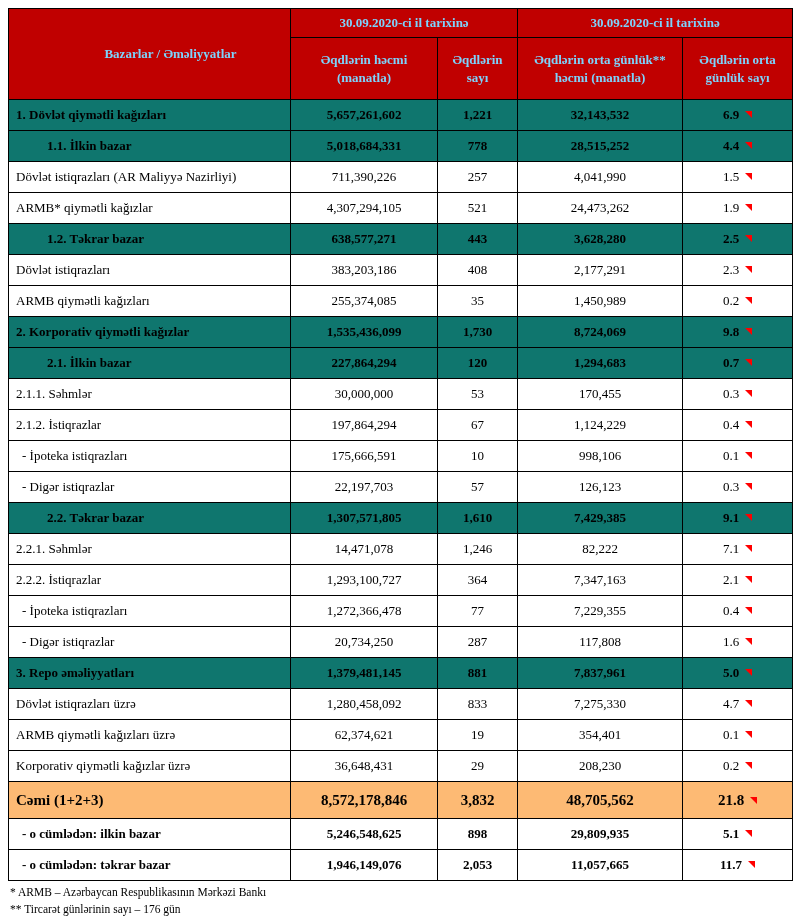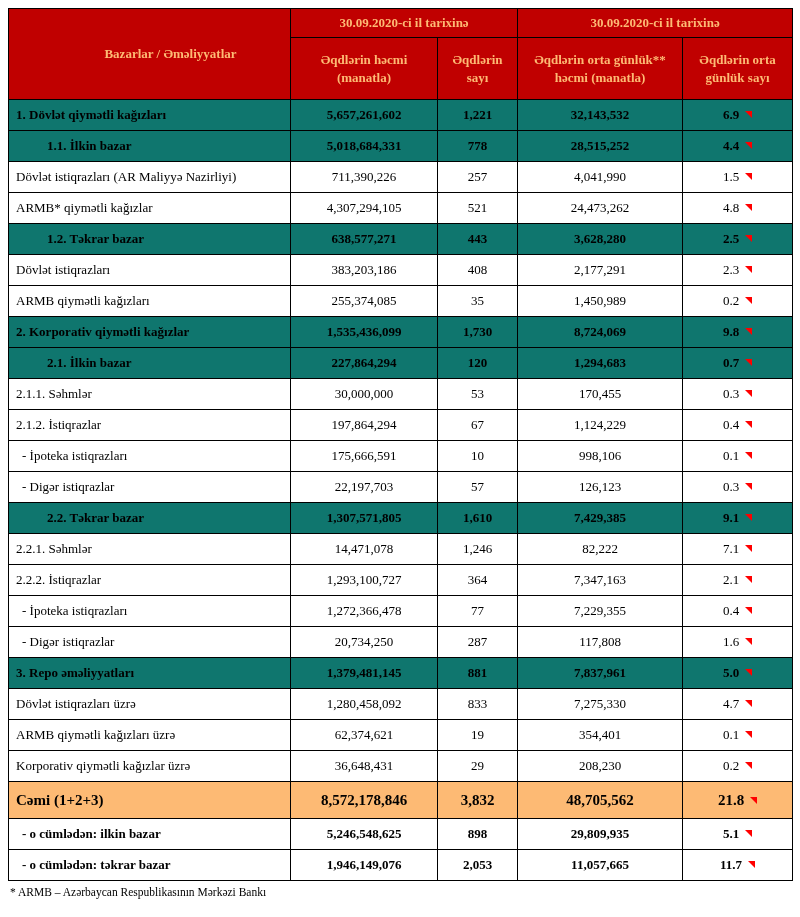--- a/index.html
+++ b/index.html
@@ -23,21 +23,21 @@
   col.c-label  { width: 282px; }
   col.c-vol    { width: 147px; }
   col.c-cnt    { width: 80px;  }
   col.c-avgvol { width: 165px; }
   col.c-avgcnt { width: 110px; }
 
   th, td { border: 1px solid #000; }
 
   thead th {
     background: #C00000;
-    color: #fdba74;
+    color: #7dd3fc;
     font-weight: bold;
     font-size: 13px;
     text-align: center;
     vertical-align: middle;
     padding: 2px 6px;
     line-height: 1.35;
   }
   tr.h-row-1 th { height: 29px; }
   tr.h-row-2 th { height: 62px; text-align: center; }
   th.corner { vertical-align: middle; padding-left: 48px; }
@@ -132,21 +132,21 @@
           <td class="num-cell"><span>711,390,226</span></td>
           <td class="num-cell"><span>257</span></td>
           <td class="num-cell"><span>4,041,990</span></td>
           <td class="num-cell"><span>1.5</span><span class="marker"></span></td>
         </tr>
         <tr class="row-normal indent-0">
           <td class="label-cell">ARMB* qiymətli kağızlar</td>
           <td class="num-cell"><span>4,307,294,105</span></td>
           <td class="num-cell"><span>521</span></td>
           <td class="num-cell"><span>24,473,262</span></td>
-          <td class="num-cell"><span>4.8</span><span class="marker"></span></td>
+          <td class="num-cell"><span>1.9</span><span class="marker"></span></td>
         </tr>
         <tr class="row-section indent-1">
           <td class="label-cell">1.2. Təkrar bazar</td>
           <td class="num-cell"><span>638,577,271</span></td>
           <td class="num-cell"><span>443</span></td>
           <td class="num-cell"><span>3,628,280</span></td>
           <td class="num-cell"><span>2.5</span><span class="marker"></span></td>
         </tr>
         <tr class="row-normal indent-0">
           <td class="label-cell">Dövlət istiqrazları</td>
@@ -286,15 +286,16 @@
           <td class="num-cell"><span>1,946,149,076</span></td>
           <td class="num-cell"><span>2,053</span></td>
           <td class="num-cell"><span>11,057,665</span></td>
           <td class="num-cell"><span>11.7</span><span class="marker"></span></td>
         </tr>
       </tbody>
   </table>
 
   <div class="footnotes">
     <div>* ARMB – Azərbaycan Respublikasının Mərkəzi Bankı</div>
+    <div>** Tircarət günlərinin sayı – 176 gün</div>
   </div>
 
 </div>
 
 </body></html>

